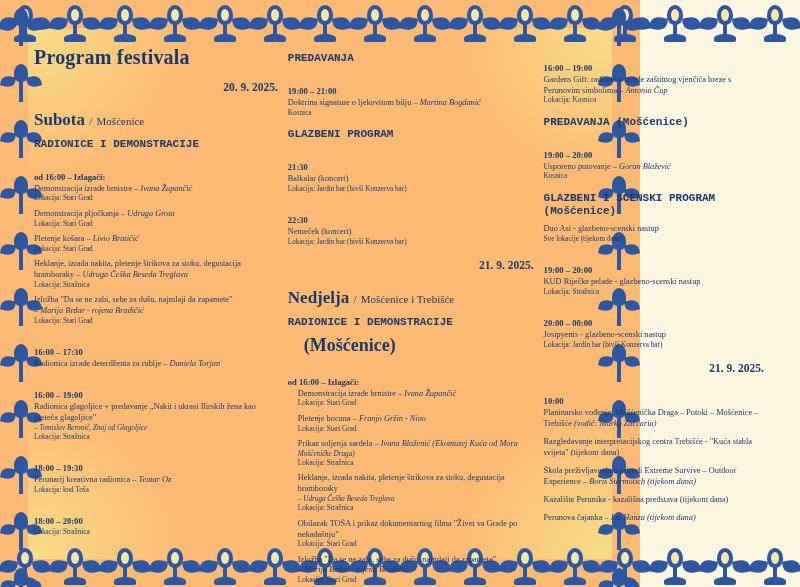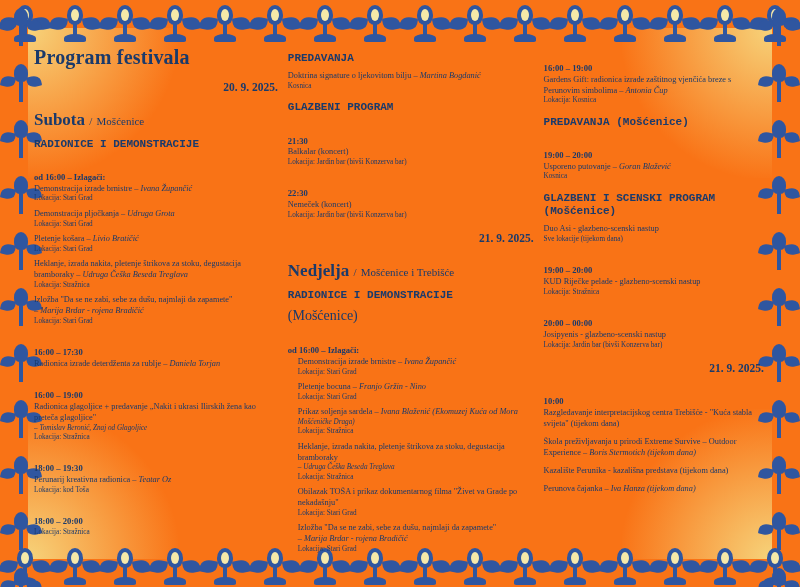--- a/index.html
+++ b/index.html
@@ -10,23 +10,23 @@
     width: 800px;
     height: 587px;
     background: #fdf6e0;
     font-family: "Liberation Serif", serif;
     color: #1a3a6b;
     overflow: hidden;
     position: relative;
   }
   .page {
     position: relative;
-    width: 800px;
+    width: 640px;
     height: 587px;
-    background: #f97316;
+    background: #fdba74;
   }
 
   
   .border-band {
     position: absolute;
     left: 0;
     width: 800px;
     height: 44px;
     overflow: hidden;
     display: flex;
@@ -193,23 +193,23 @@
   }
   .sect-title {
     font-size: 11px;
     font-weight: bold;
     margin: 10px 0 6px 0;
     line-height: 1.2;
     font-family: Liberation Mono, monospace;
   }
   .sect-title.first { margin-top: 4px; }
   .sect-sub {
-    font-size: 14px;
-    font-weight: normal;
-    margin: 0 0 6px 0;
+    font-size: 18px;
+    font-weight: bold;
+    margin: 0 0 6px 16px;
   }
   .time {
     font-size: 8.6px;
     font-weight: bold;
     margin: 21px 0 1px 0;
     line-height: 1.25;
   }
   .item {
     font-size: 8.3px;
     margin: 0 0 0 0;
@@ -688,20 +688,21 @@
       <div>
         <p class="time">18:00 – 20:00</p>
         <p class="meta">Lokacija: Stražnica</p>
       </div>
     </div>
 
     <div class="col col2">
       <div class="spacer-s"></div>
       <p class="sect-title">PREDAVANJA</p>
       <div>
+        <p class="time">19:00 – 21:00</p>
         <p class="item">
           <span>Doktrina signature o ljekovitom bilju –</span>
           <span class="it">Martina Bogdanić</span>
         </p>
         <p class="meta">Kosnica</p>
       </div>
 
       <p class="sect-title">GLAZBENI PROGRAM</p>
       <div>
         <p class="time">21:30</p>
@@ -803,20 +804,24 @@
       <div>
         <p class="time">20:00 – 00:00</p>
         <p class="item">Josipyenis - glazbeno-scenski nastup</p>
         <p class="meta">Lokacija: Jardin bar (bivši Konzerva bar)</p>
       </div>
 
       <div class="spacer-m"></div>
       <p class="date-line">21. 9. 2025.</p>
       <p class="time">10:00</p>
 
+      <p class="plain-row">
+        <span>Planinarsko vođenje: Mošćenička Draga – Potoki – Mošćenice – Trebišće</span>
+        <span class="it">(vodič: Marko Zaccaria)</span>
+      </p>
       <p class="plain-row">
         <span>Razgledavanje interpretacijskog centra Trebišće - "Kuća stabla svijeta"</span>
         <span>(tijekom dana)</span>
       </p>
       <p class="plain-row">
         <span>Škola preživljavanja u prirodi Extreme Survive – Outdoor Experience –</span>
         <span class="it">Boris Stermotich  (tijekom dana)</span>
       </p>
       <p class="plain-row">
         <span>Kazalište Perunika - kazališna predstava</span>

